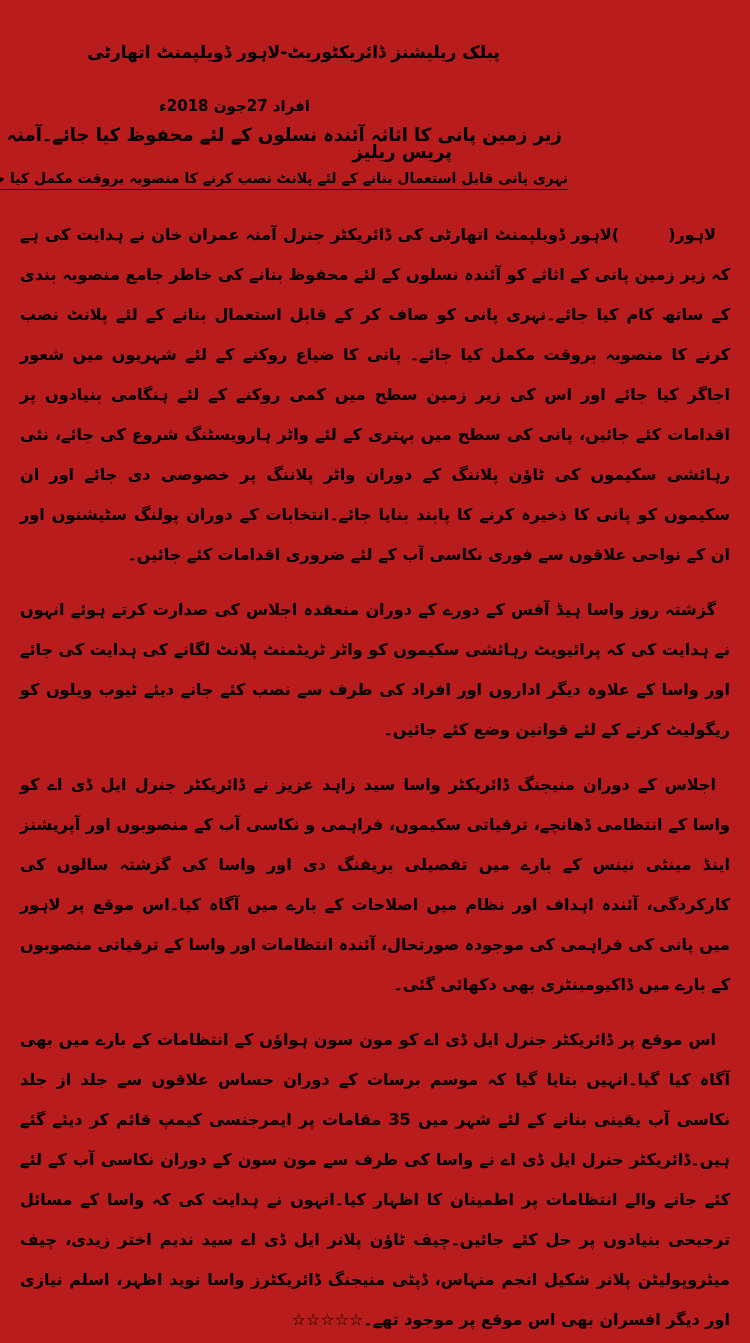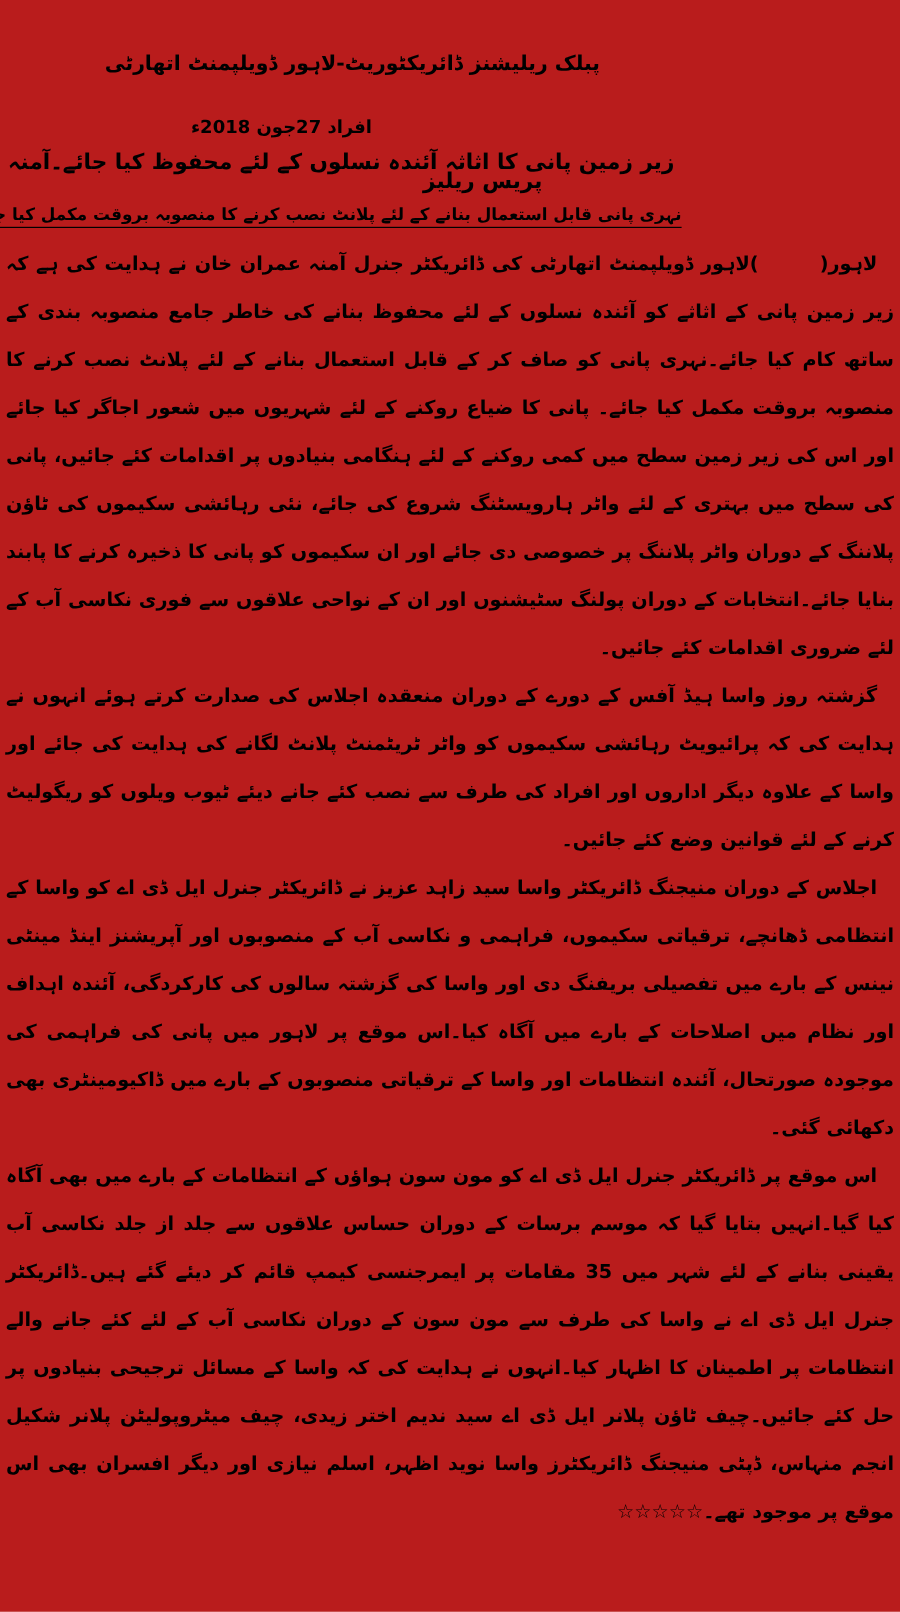--- a/index.html
+++ b/index.html
@@ -71,21 +71,21 @@
     top: 200px;
     right: 5px;
     left: 5px;
     font-size: 16px;
     font-weight: bold;
     line-height: 40px;
     text-align: justify;
     direction: rtl;
   }
   .body-text p {
-    margin: 0;
+    margin: 15px;
     padding: 0;
     text-indent: 14px;
   }
   .stars {
     letter-spacing: 2px;
     white-space: nowrap;
   }
 </style>
 </head>
 <body>

